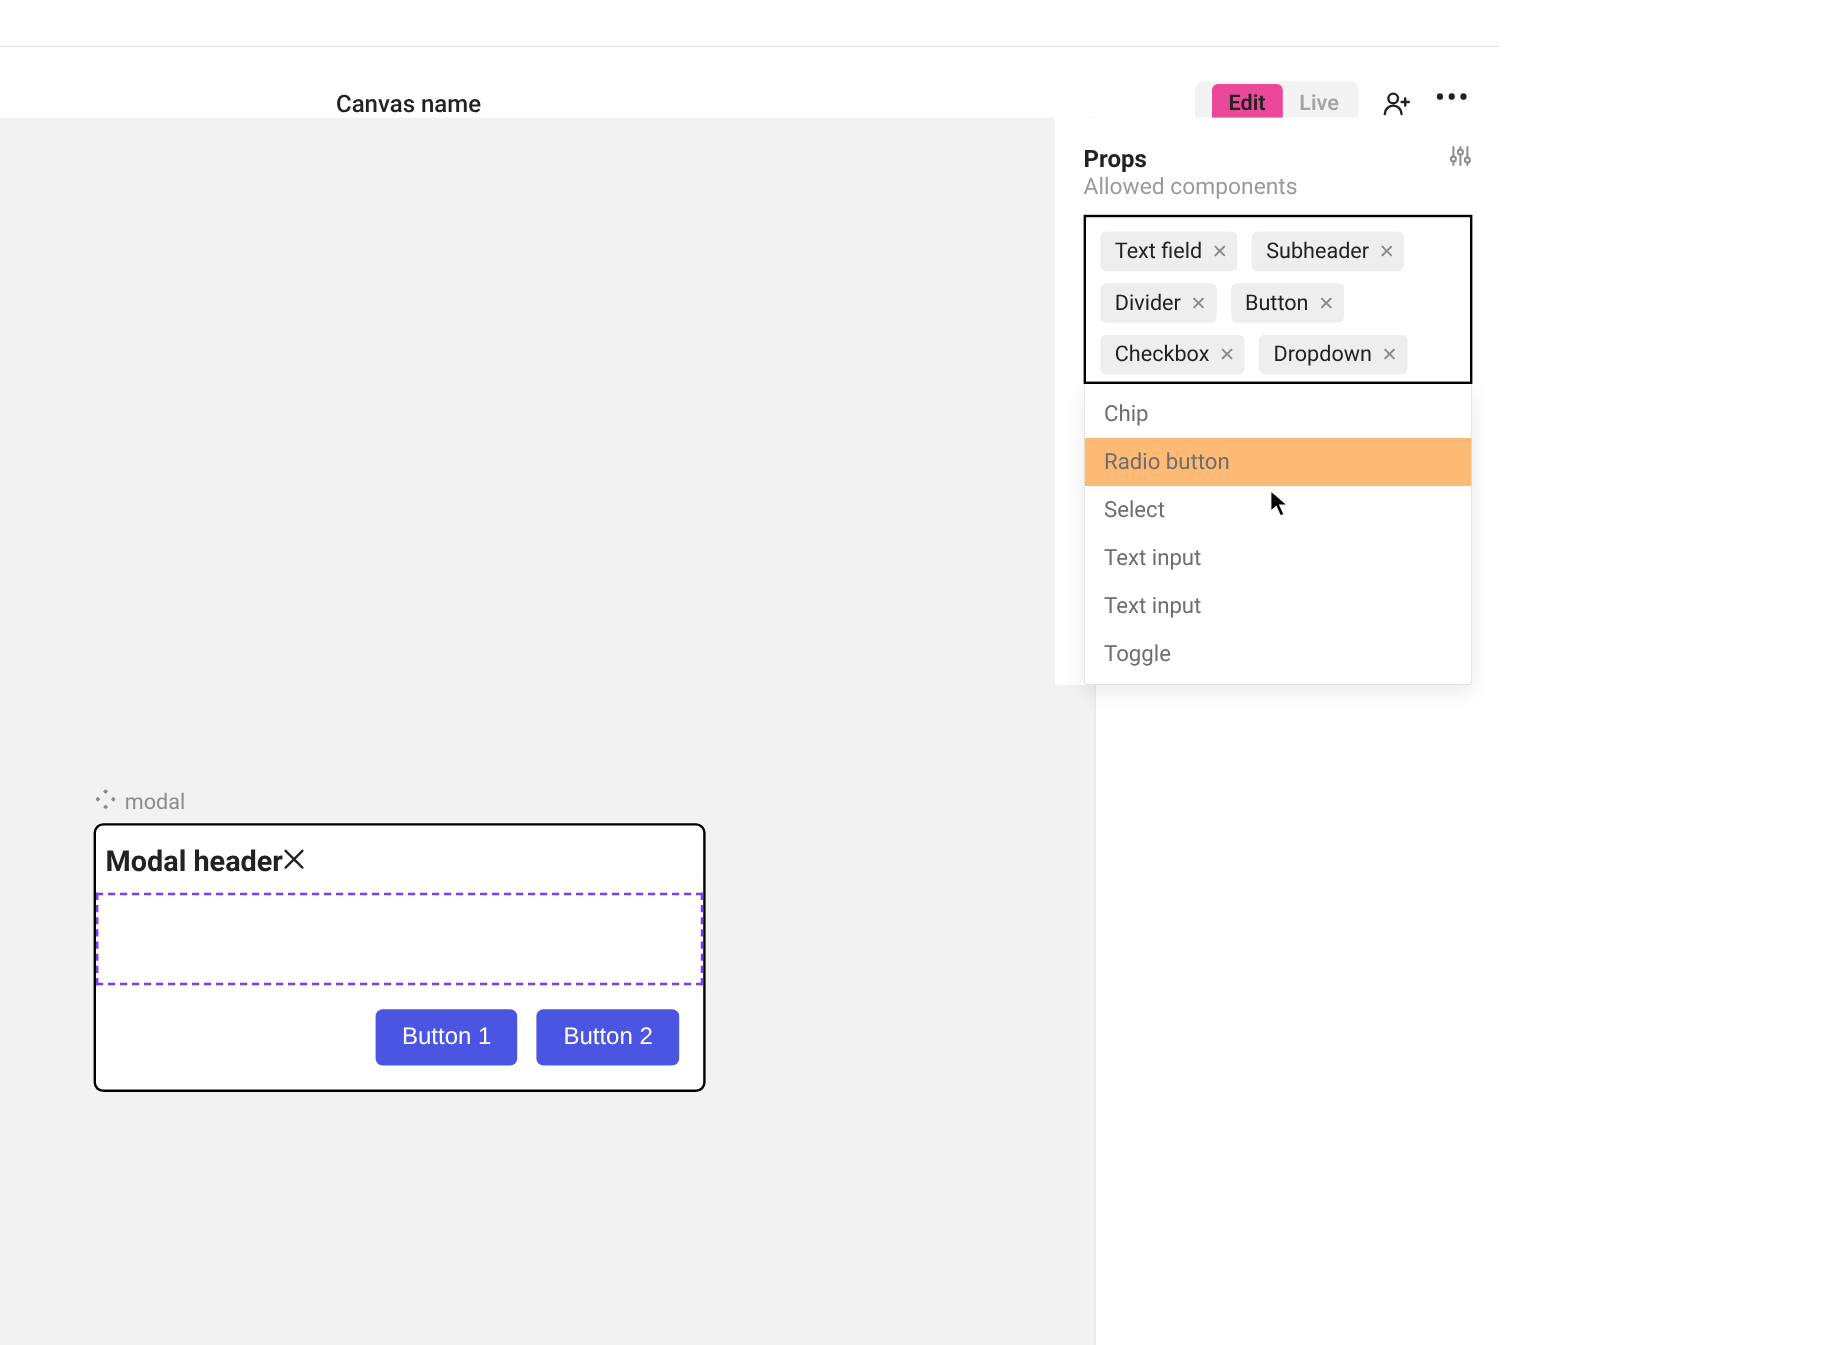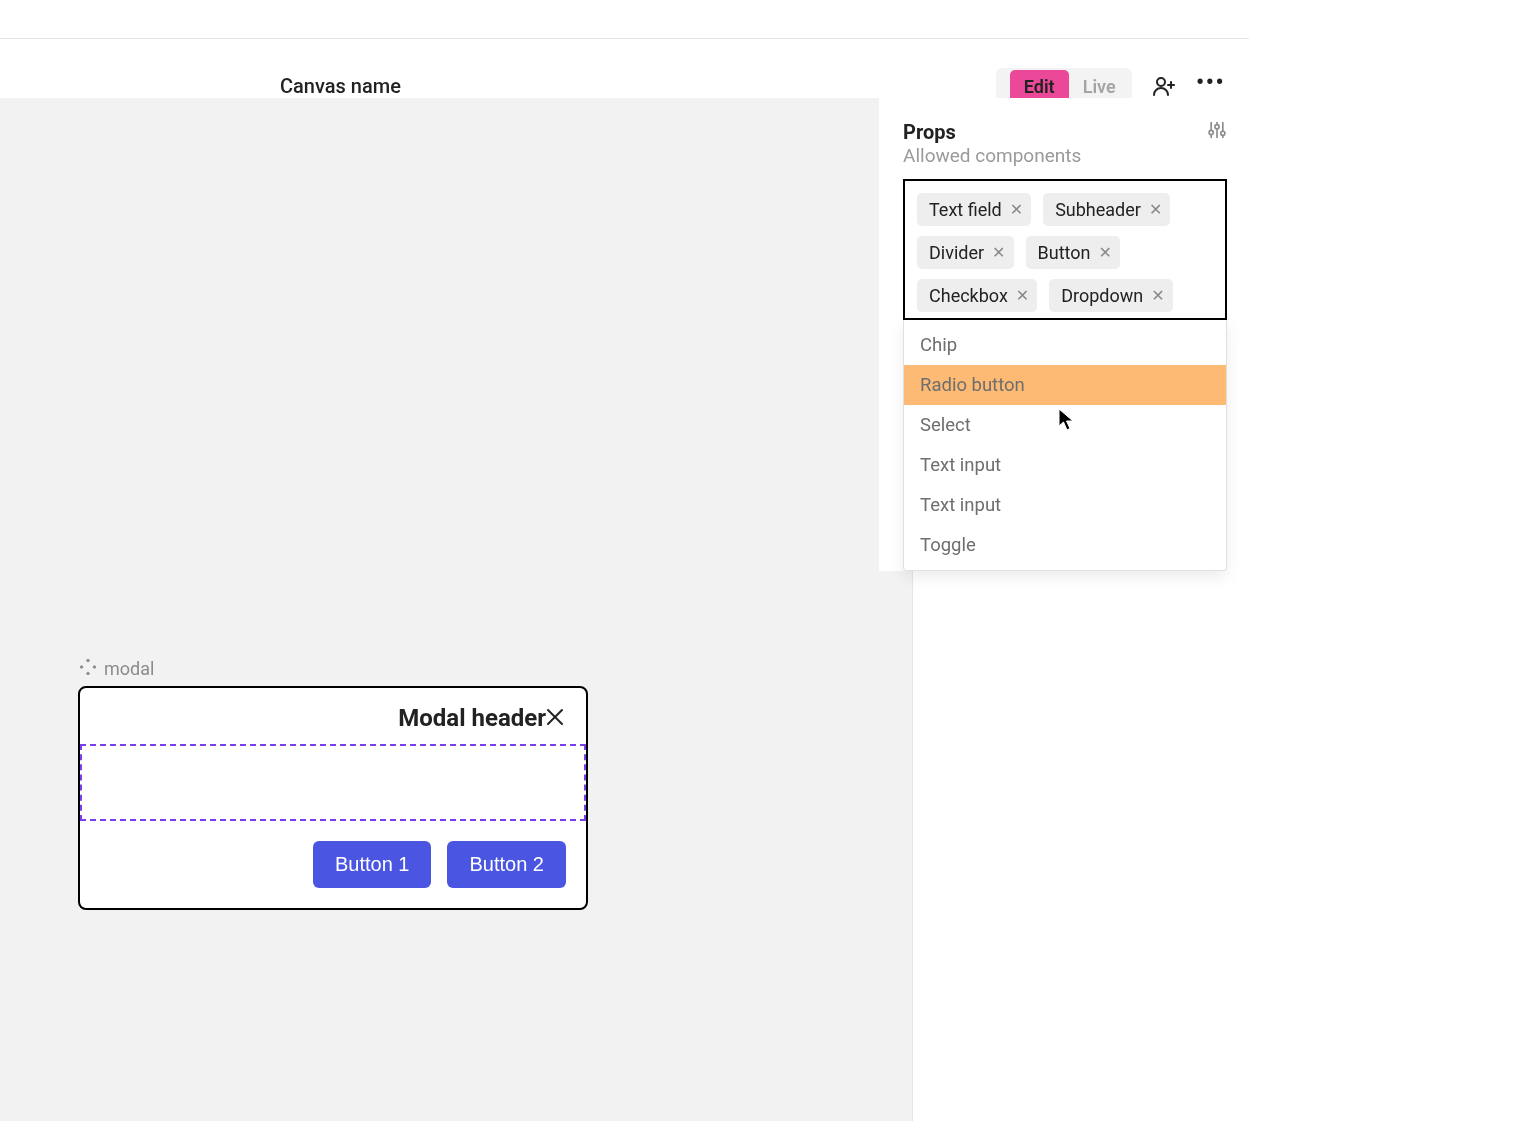--- a/index.html
+++ b/index.html
@@ -122,21 +122,21 @@
     left: 78px;
     top: 588px;
     width: 510px;
     background: #fff;
     border: 2px solid #000;
     border-radius: 8px;
   }
   .modal-header {
     display: flex;
     align-items: center;
-    justify-content: flex-end;
+    justify-content: flex-start;
     padding: 16px 22px 12px 8px;
   }
   .modal-header-title {
     font-size: 24px;
     font-weight: 700;
     color: #222;
   }
   .modal-close {
     font-size: 22px;
     cursor: pointer;

